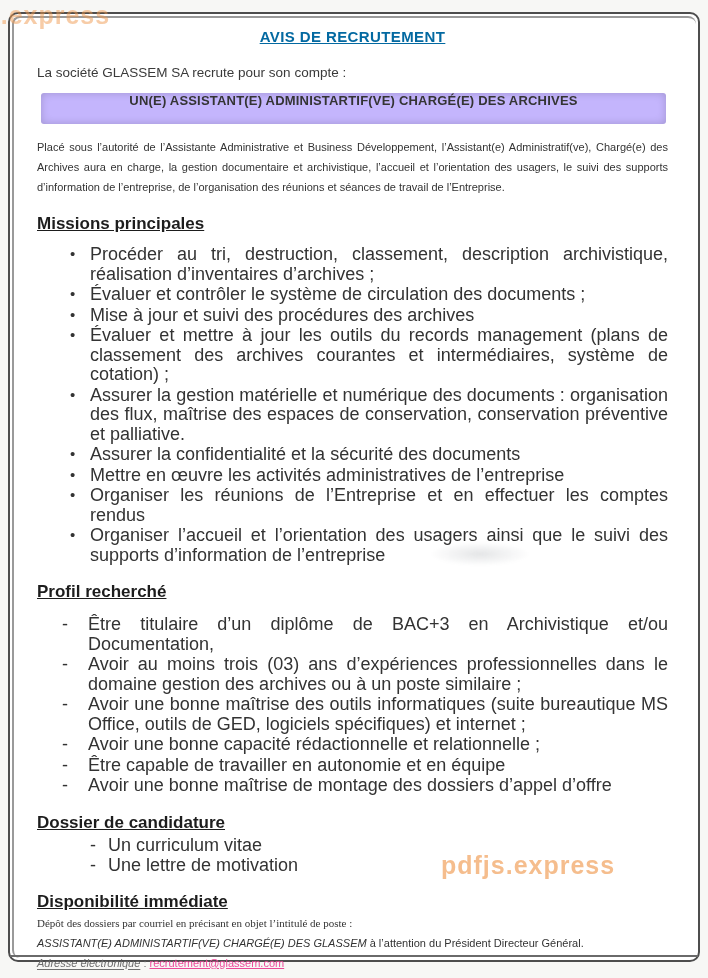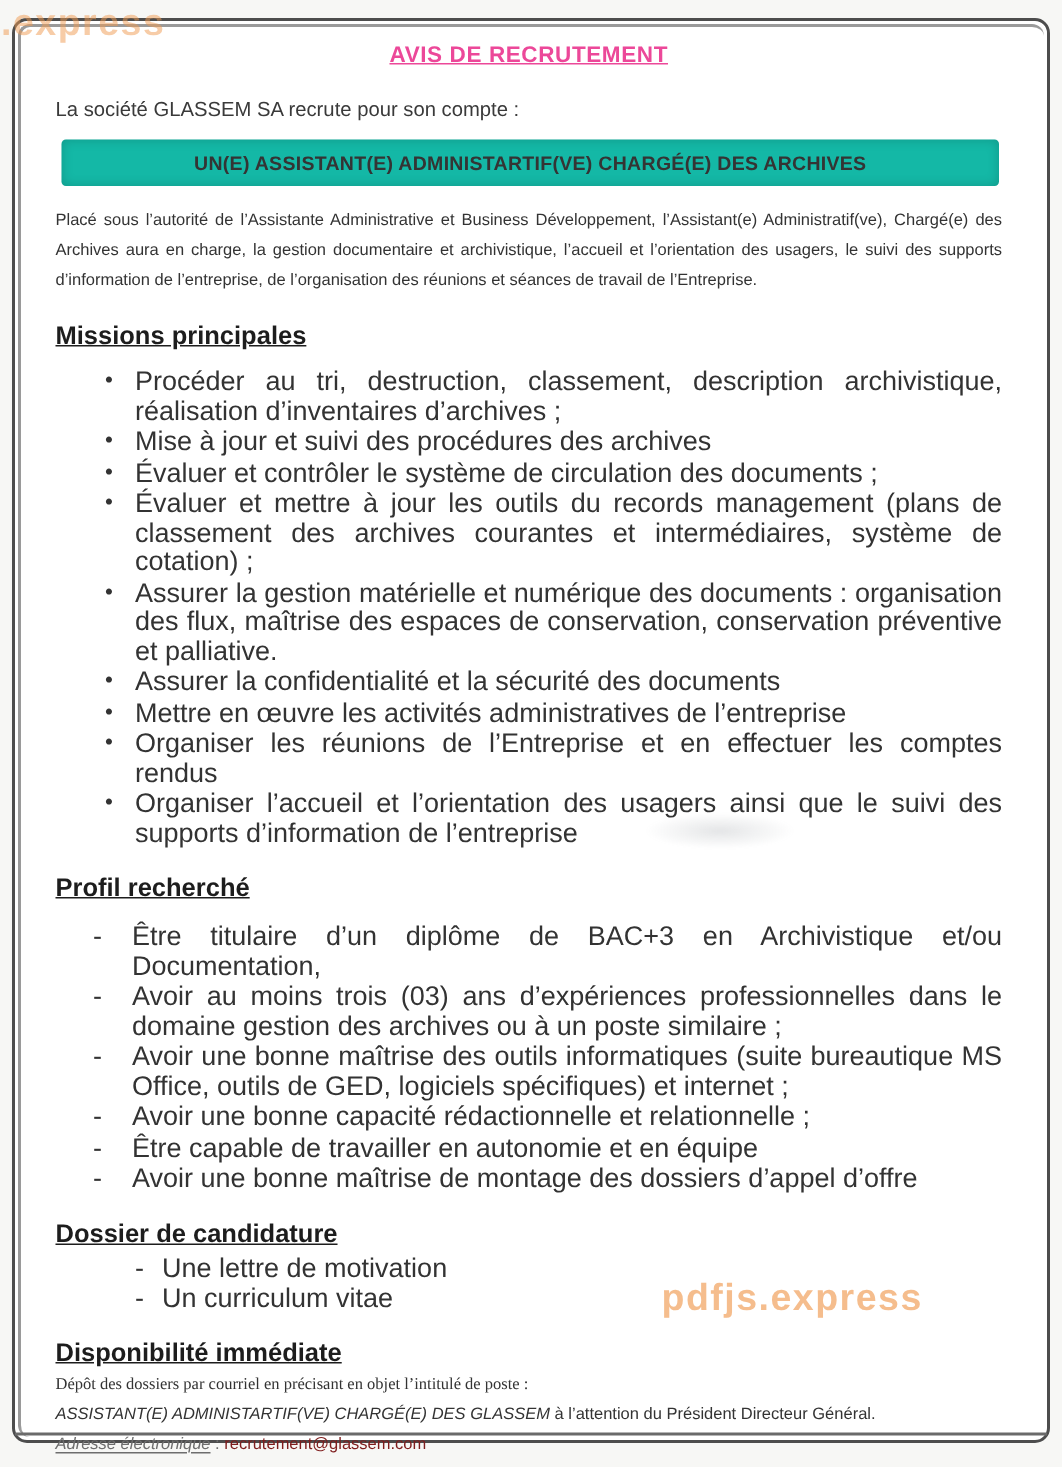--- a/index.html
+++ b/index.html
@@ -46,30 +46,30 @@
   }
   .wm-top { left: -64px; top: 1px; font-size: 25px; color: rgba(240,154,80,0.50); }
   .wm-mid { left: 441px; top: 851px; font-size: 25px; color: rgba(240,154,80,0.65); }
   
   h1 {
     margin: 2px 0 0;
     text-align: center;
     font-size: 15px;
     font-weight: bold;
     text-decoration: underline;
-    color: #ec4899;
+    color: #0369a1;
     letter-spacing: 0.4px;
   }
   .intro { margin: 20px 0 0; font-size: 13.5px; color: #3a3a3a; }
   .banner {
     margin: 13px 2px 0 4px;
     height: 31px;
-    background: #14b8a6;
+    background: #c4b5fd;
     border-radius: 3px;
-    display: flex; align-items: center; justify-content: center;
+    display: flex; align-items: flex-start; justify-content: center;
     box-shadow: inset 0 0 8px rgba(0,0,0,0.18);
   }
   .banner span {
     font-size: 13px; font-weight: bold; color: #343434; letter-spacing: 0.2px;
   }
   .para {
     margin: 13px 0 0;
     font-size: 11px;
     line-height: 20px;
     color: #333;
@@ -99,21 +99,22 @@
   ul.dashes li::before { content: "-"; position: absolute; left: 2px; top: 0; }
   ul.dashes.sub { padding-left: 51px; margin-top: 3px; }
   ul.dashes.sub li { padding-left: 20px; }
   .tight { margin-top: 16px; }
   .it { font-style: italic; }
   .u { text-decoration: underline; text-underline-offset: 2px; font-style: italic; }
   .bold { font-weight: bold; color: #222; }
   .gray { color: #6e6e6e; }
   .email-line { margin-top: 0; }
   a.email {
-    color: #7f1d1d;
+    color: #ec4899;
+    text-decoration: underline;
     cursor: pointer;
   }
   .date-line { margin: 6px 0 0; font-size: 13.5px; }
   .hand {
     display: inline-block;
     font-family: "DejaVu Serif", serif;
     font-style: italic;
     font-size: 20px;
     letter-spacing: 2px;
     word-spacing: 5px;
@@ -145,44 +146,44 @@
 
   <div class="banner">
     <span>UN(E) ASSISTANT(E) ADMINISTARTIF(VE) CHARGÉ(E) DES ARCHIVES</span>
   </div>
 
   <p class="para just">Placé sous l’autorité de l’Assistante Administrative et Business Développement, l’Assistant(e) Administratif(ve), Chargé(e) des Archives aura en charge, la gestion documentaire et archivistique, l’accueil et l’orientation des usagers, le suivi des supports d’information de l’entreprise, de l’organisation des réunions et séances de travail de l’Entreprise.</p>
 
   <h2>Missions principales</h2>
   <ul class="bullets">
       <li>Procéder au tri, destruction, classement, description archivistique, réalisation d’inventaires d’archives ;</li>
+      <li>Évaluer et contrôler le système de circulation des documents ;</li>
       <li>Mise à jour et suivi des procédures des archives</li>
-      <li>Évaluer et contrôler le système de circulation des documents ;</li>
       <li>Évaluer et mettre à jour les outils du records management (plans de classement des archives courantes et intermédiaires, système de cotation) ;</li>
       <li>Assurer la gestion matérielle et numérique des documents : organisation des flux, maîtrise des espaces de conservation, conservation préventive et palliative.</li>
       <li>Assurer la confidentialité et la sécurité des documents</li>
       <li>Mettre en œuvre les activités administratives de l’entreprise</li>
       <li>Organiser les réunions de l’Entreprise et en effectuer les comptes rendus</li>
       <li>Organiser l’accueil et l’orientation des usagers ainsi que le suivi des supports d’information de l’entreprise</li>
     </ul>
 
   <h2>Profil recherché</h2>
   <ul class="dashes">
       <li>Être titulaire d’un diplôme de BAC+3 en Archivistique et/ou Documentation,</li>
       <li>Avoir au moins trois (03) ans d’expériences professionnelles dans le domaine gestion des archives ou à un poste similaire ;</li>
       <li>Avoir une bonne maîtrise des outils informatiques (suite bureautique MS Office, outils de GED, logiciels spécifiques) et internet ;</li>
       <li>Avoir une bonne capacité rédactionnelle et relationnelle ;</li>
       <li>Être capable de travailler en autonomie et en équipe</li>
       <li>Avoir une bonne maîtrise de montage des dossiers d’appel d’offre</li>
     </ul>
 
   <h2>Dossier de candidature</h2>
   <ul class="dashes sub">
+      <li>Un curriculum vitae</li>
       <li>Une lettre de motivation</li>
-      <li>Un curriculum vitae</li>
     </ul>
 
   <h2 class="tight">Disponibilité immédiate</h2>
 
   <p class="para" style="margin-top:1px;font-family:Liberation Serif, serif;">Dépôt des dossiers par courriel en précisant en objet l’intitulé de poste :</p>
 
   <p class="para" style="margin-top:0;">
     <span class="it">ASSISTANT(E) ADMINISTARTIF(VE) CHARGÉ(E) DES GLASSEM</span><span> à l’attention du Président Directeur Général.</span>
   </p>
 

